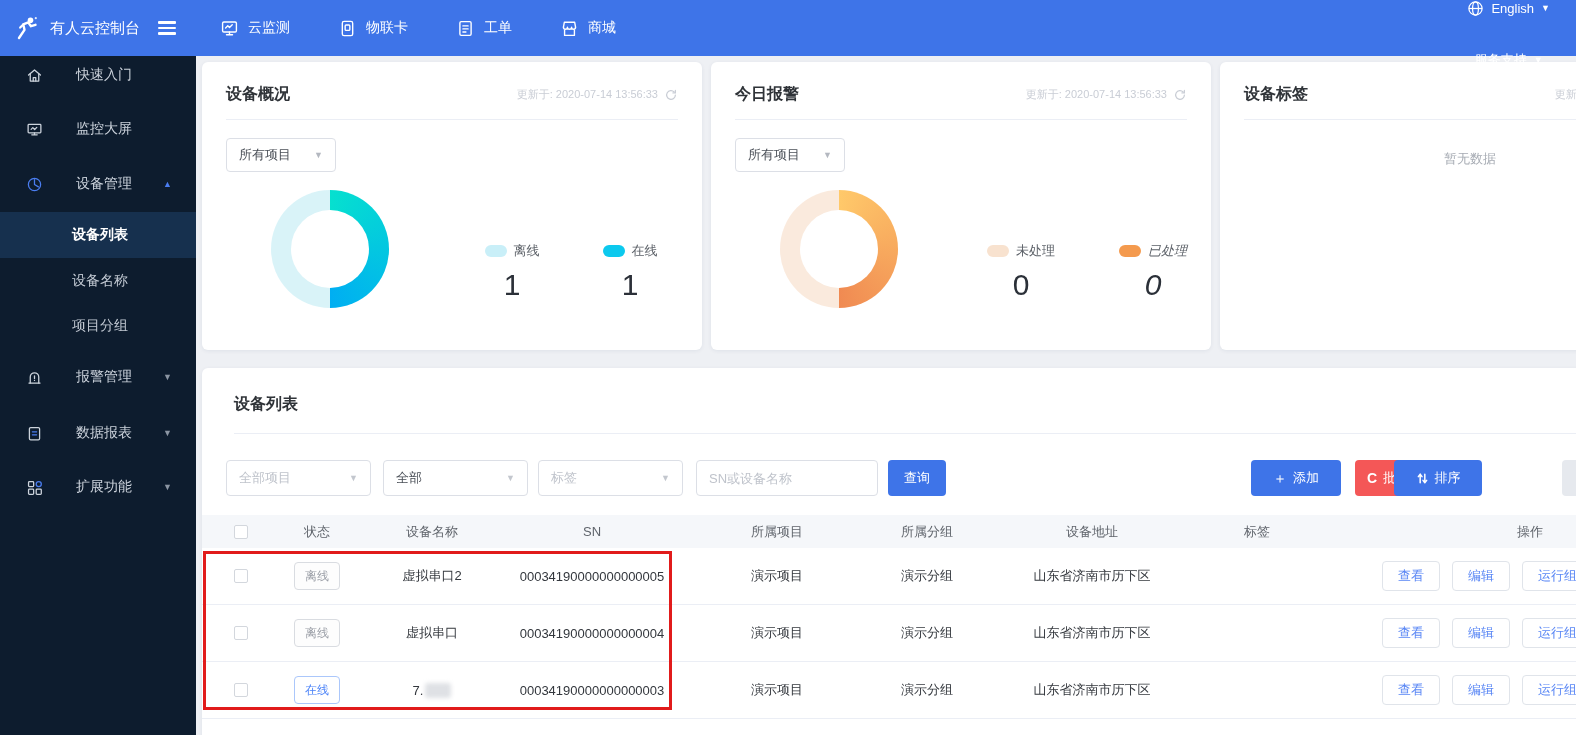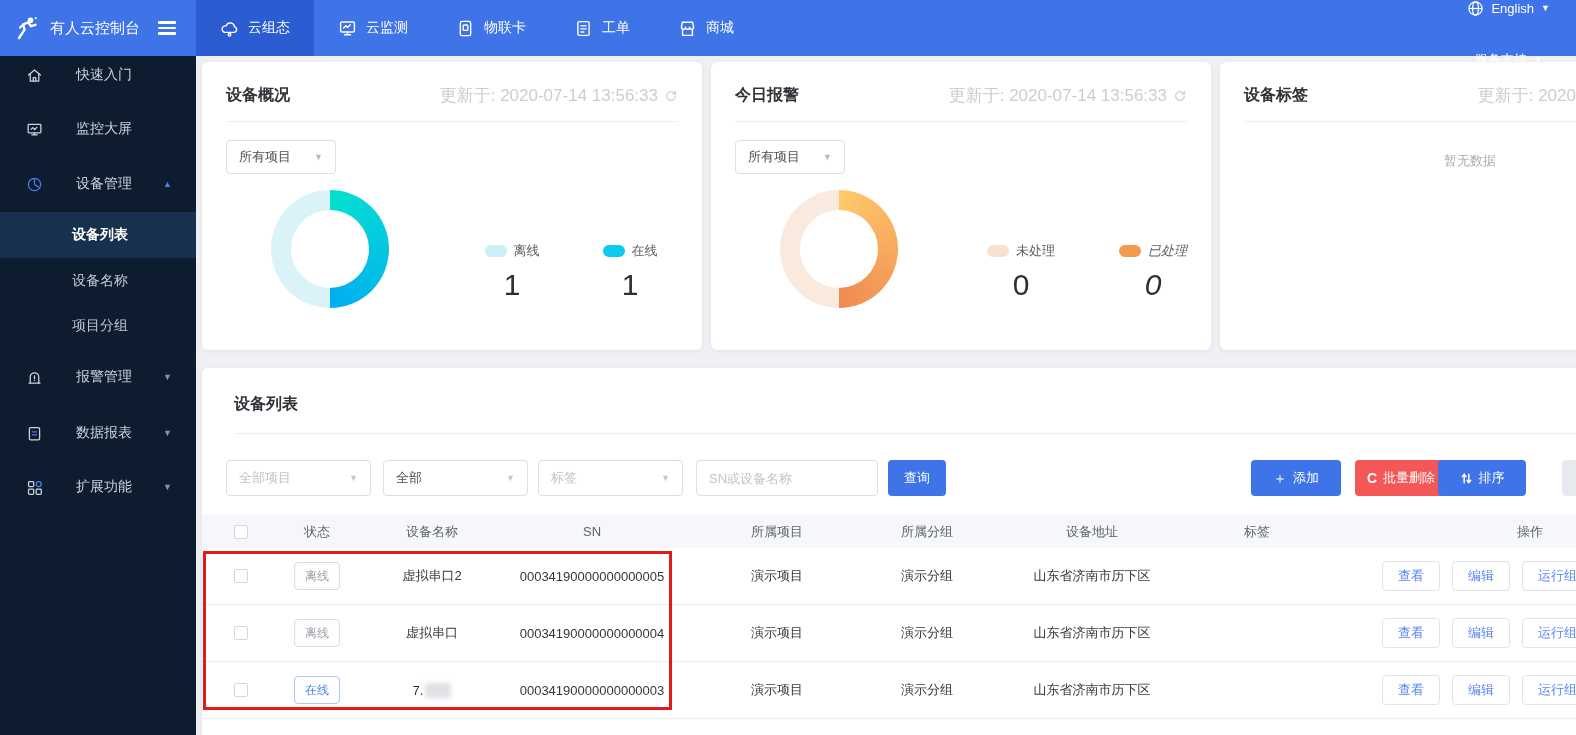--- a/index.html
+++ b/index.html
@@ -29,21 +29,21 @@
   .side-item .caret.blue{color:#4a7df0;}
   .h54{height:54px;} .h56{height:56px;} .h58{height:58px;}
   .side-sub{height:45px;display:flex;align-items:center;padding-left:72px;color:#c2c9d3;font-size:14px;cursor:pointer;}
   .side-sub.active{height:46px;background:#16304e;color:#fff;font-weight:bold;}
 
   
   .main{position:absolute;left:196px;top:48px;width:1380px;height:687px;overflow:hidden;}
   .card{position:absolute;background:#fff;border-radius:6px;box-shadow:0 1px 4px rgba(20,40,80,.07);}
   .card-head{display:flex;justify-content:space-between;align-items:center;padding:22px 24px 14px 24px;}
   .card-title{font-size:16px;font-weight:bold;color:#2f3338;}
-  .card-updated{display:flex;align-items:center;gap:6px;color:#c9cdd5;font-size:17px;white-space:nowrap;}
+  .card-updated{display:flex;align-items:center;gap:6px;color:#c9cdd5;font-size:11px;white-space:nowrap;}
   .card-divider{border-bottom:1px solid #ebeef5;margin:0 24px;}
   .mini-select{margin:18px 0 0 24px;width:110px;height:34px;border:1px solid #dcdfe6;border-radius:4px;display:inline-flex;align-items:center;justify-content:space-between;padding:0 12px;font-size:13px;color:#5a5f66;cursor:pointer;background:#fff;}
   .mini-select .caret{color:#b4b8c0;}
   .donut{width:118px;height:118px;border-radius:50%;position:absolute;}
   .donut::after{content:"";position:absolute;inset:20px;background:#fff;border-radius:50%;}
   .legend-item{position:absolute;width:84px;text-align:center;}
   .legend-top{display:flex;align-items:center;justify-content:center;gap:7px;}
   .legend-marker{width:22px;height:12px;border-radius:6px;flex:none;}
   .legend-label{font-size:13px;color:#5c6168;}
   .legend-value{font-size:30px;color:#2b3038;margin-top:8px;}
@@ -105,29 +105,20 @@
       </svg>
     </span>
     <span class="brand-title">有人云控制台</span>
     <span class="hamburger">
         <i></i>
         <i></i>
         <i></i>
       </span>
   </div>
   <div class="nav-tabs">
-    <div class="nav-tab active">
-      <span>
-        <svg width="19" height="19" viewBox="0 0 22 22" fill="none" stroke="#fff" stroke-width="1.6" stroke-linecap="round" stroke-linejoin="round">
-          <path d="M6.5 15.5 a3.8 3.8 0 1 1 .6-7.5 a5 5 0 0 1 9.7 1.2 a3.2 3.2 0 0 1-.9 6.3 z"></path>
-          <circle cx="11" cy="18.3" r="1.5"></circle>
-        </svg>
-      </span>
-      <span>云组态</span>
-    </div>
     <div class="nav-tab">
       <span>
         <svg width="19" height="19" viewBox="0 0 22 22" fill="none" stroke="#fff" stroke-width="1.6" stroke-linecap="round" stroke-linejoin="round">
           <rect x="3" y="3.5" width="16" height="11.5" rx="1.5"></rect>
           <path d="M6.5 10.5 l2.5-2.6 2 2 3.2-3.2"></path>
           <path d="M11 15 v3 M7.5 18.2 h7"></path>
         </svg>
       </span>
       <span>云监测</span>
     </div>
@@ -365,21 +356,21 @@
       </button>
 
       <button class="btn btn-blue" style="left:1049px;width:90px;">
         <span class="ic">＋</span>
         <span>添加</span>
       </button>
       <button class="btn btn-red" style="left:1153px;width:92px;">
         <span class="ic" style="font-weight:bold;">C</span>
         <span>批量删除</span>
       </button>
-      <button class="btn btn-blue" style="left:1236px;width:88px;">
+      <button class="btn btn-blue" style="left:1192px;width:88px;">
         <span>
           <svg width="13" height="13" viewBox="0 0 14 14" fill="none" stroke="#fff" stroke-width="1.6" stroke-linecap="round" stroke-linejoin="round">
             <path d="M4.5 2.5 v9 M4.5 2.5 L2.5 5 M4.5 2.5 L6.5 5"></path>
             <path d="M9.5 11.5 v-9 M9.5 11.5 L7.5 9 M9.5 11.5 L11.5 9"></path>
           </svg>
         </span>
         <span>排序</span>
       </button>
       <button class="btn btn-grey" style="left:1360px;width:60px;"></button>
     </div>

